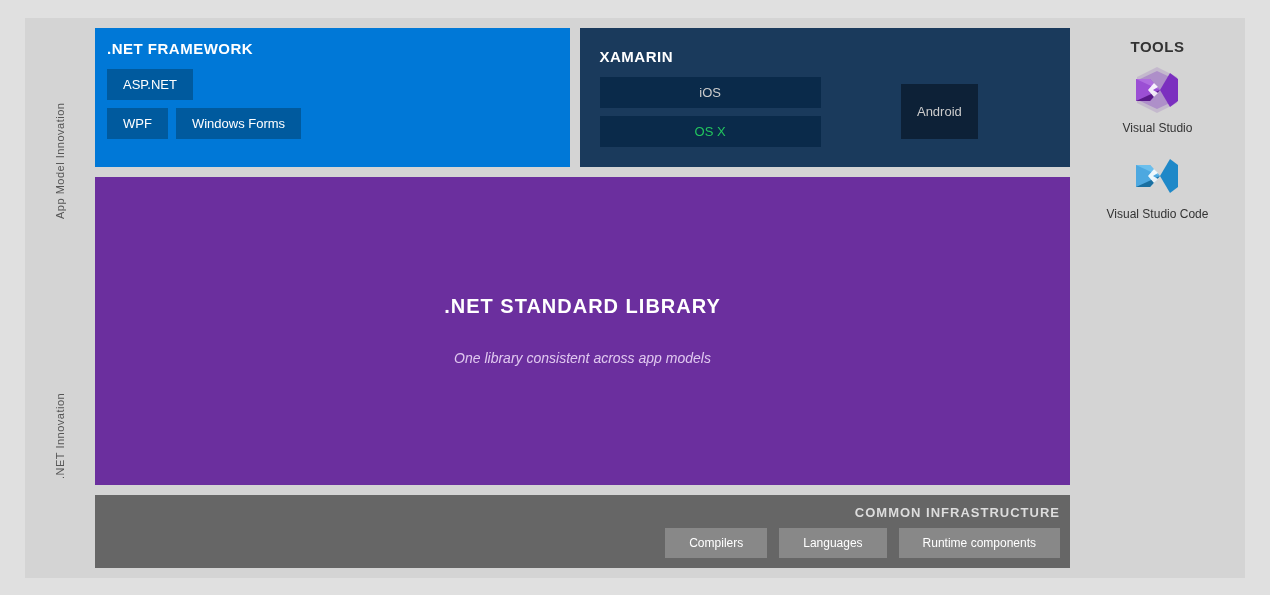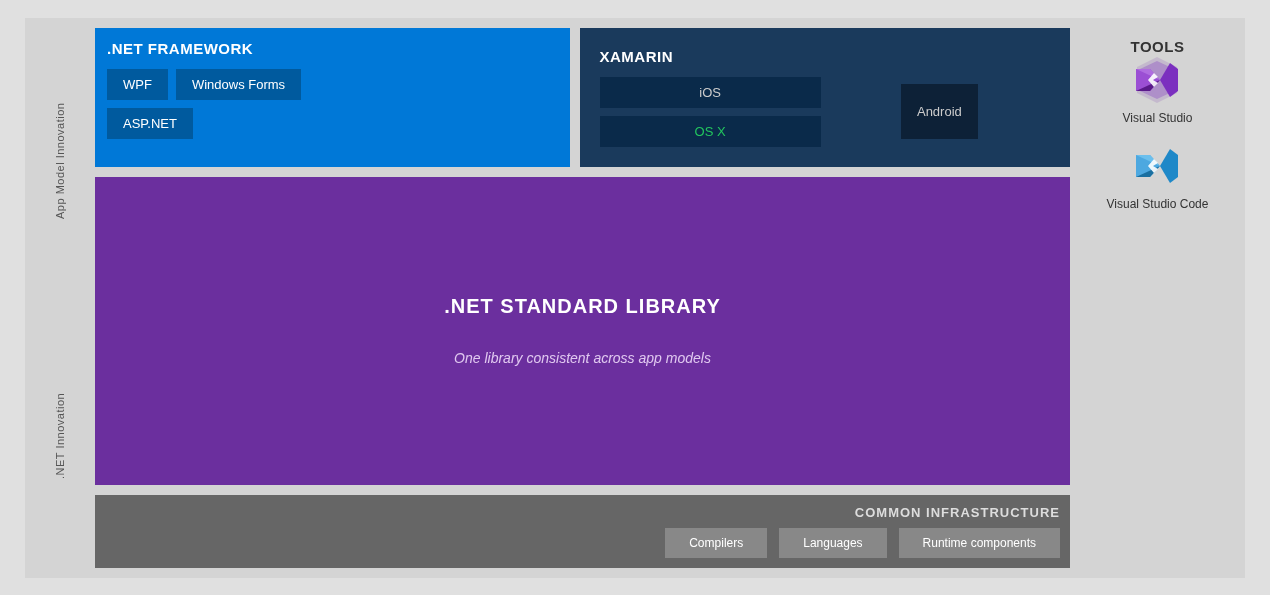--- a/index.html
+++ b/index.html
@@ -165,20 +165,21 @@
       display: flex;
       flex-direction: column;
       align-items: center;
     }
     .tools-title {
       font-size: 15px;
       font-weight: 700;
       color: #333;
       letter-spacing: 0.5px;
       text-align: center;
+      margin-bottom: 10px;
     }
     .tool-item {
       display: flex;
       flex-direction: column;
       align-items: center;
       margin-bottom: 16px;
     }
     .tool-label {
       font-size: 12px;
       color: #333;
@@ -228,25 +229,25 @@
     <div class="left-label left-label-bottom">.NET Innovation</div>
   </div>
 
   <div class="main-left">
 
     <div class="top-row">
 
       <div class="net-framework-box">
         <div class="box-title">.NET FRAMEWORK</div>
         <div class="box-items-row">
+          <div class="item-chip chip-dark-blue">ASP.NET</div>
+        </div>
+        <div class="box-items-row">
           <div class="item-chip chip-dark-blue">WPF</div>
           <div class="item-chip chip-dark-blue">Windows Forms</div>
-        </div>
-        <div class="box-items-row">
-          <div class="item-chip chip-dark-blue">ASP.NET</div>
         </div>
       </div>
 
 
       <div class="xamarin-box">
         <div class="box-title">XAMARIN</div>
         <div class="xamarin-item-row">
           <div class="xamarin-left">
             <div class="item-chip chip-navy" style="font-size:13px;color:#ccc;">iOS</div>
             <div class="item-chip chip-navy" style="font-size:13px;color:#22c55e;">OS X</div>

